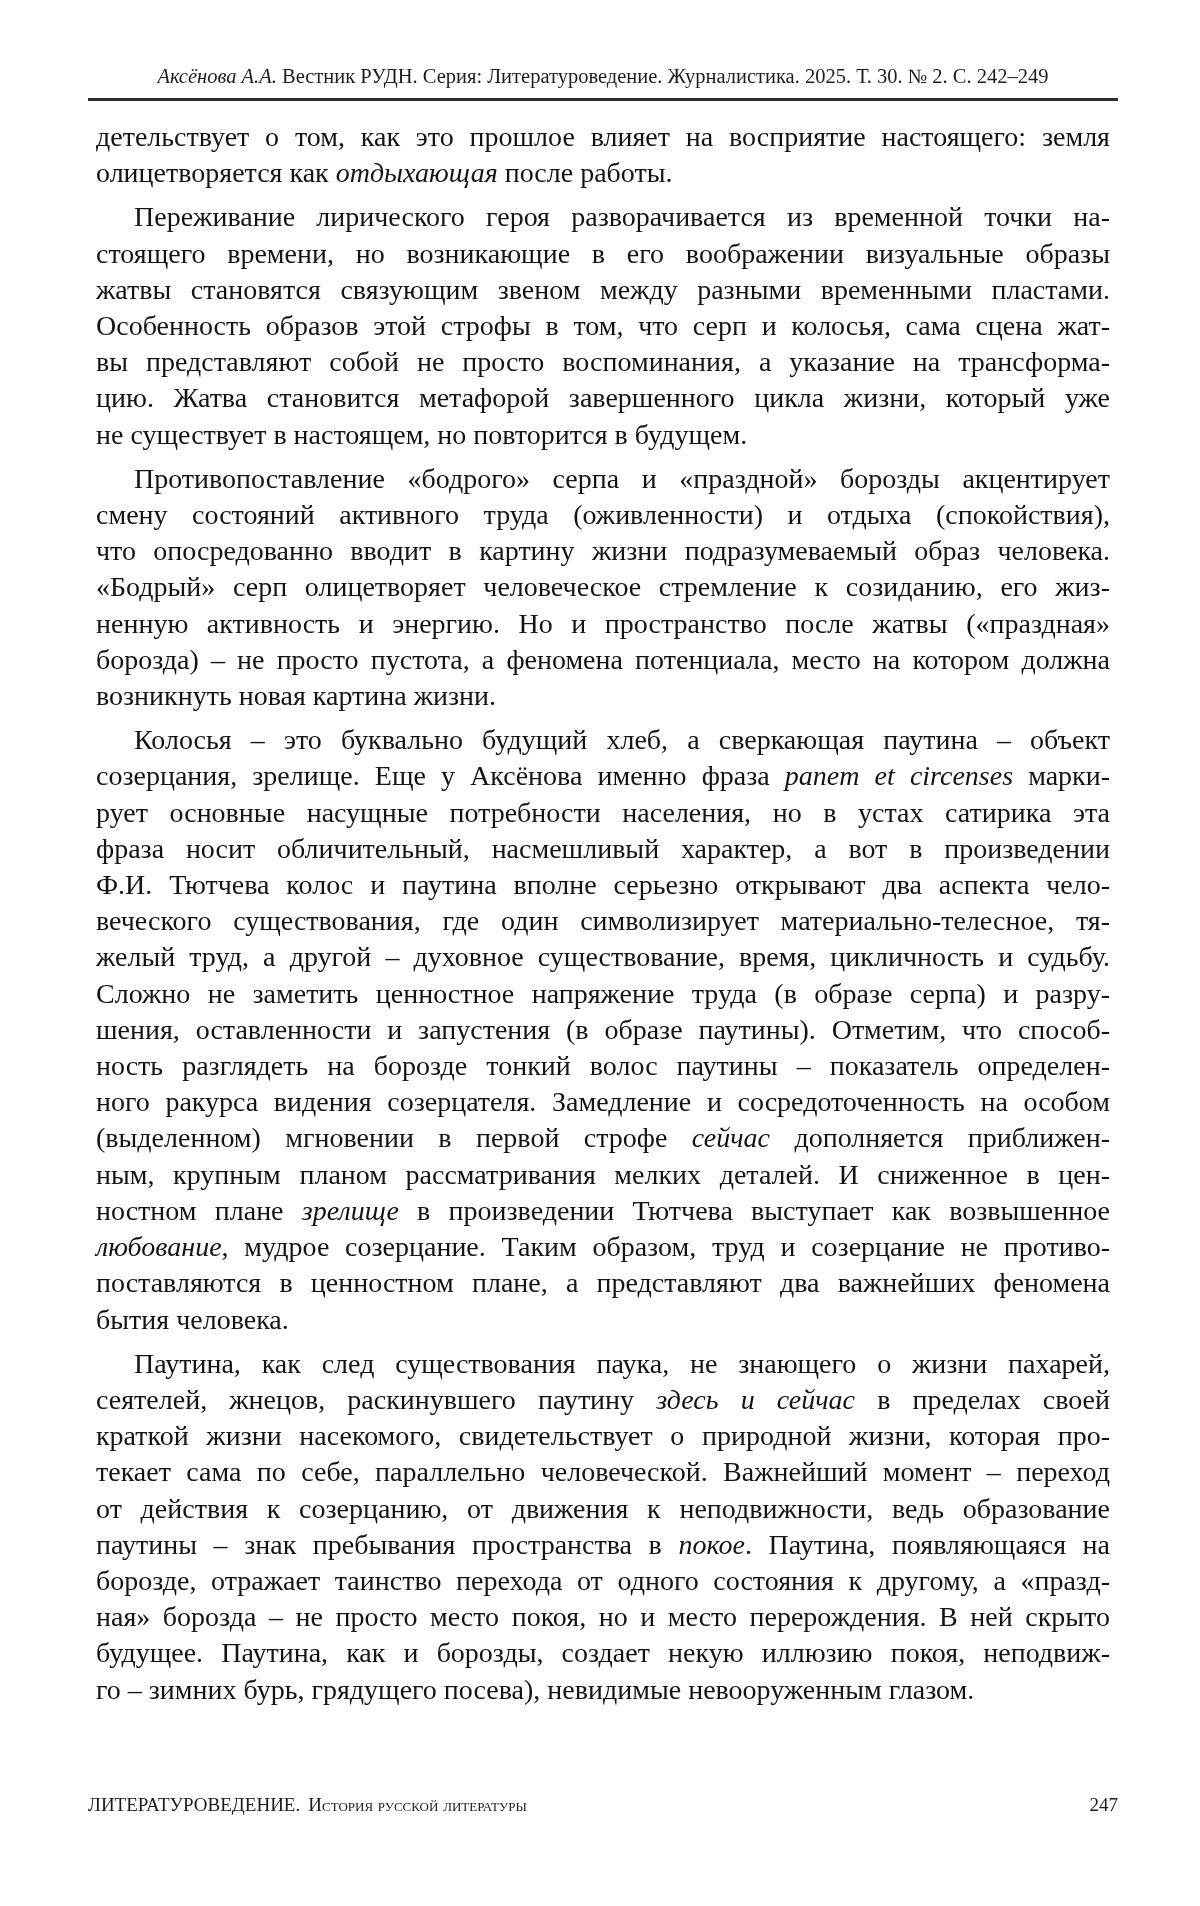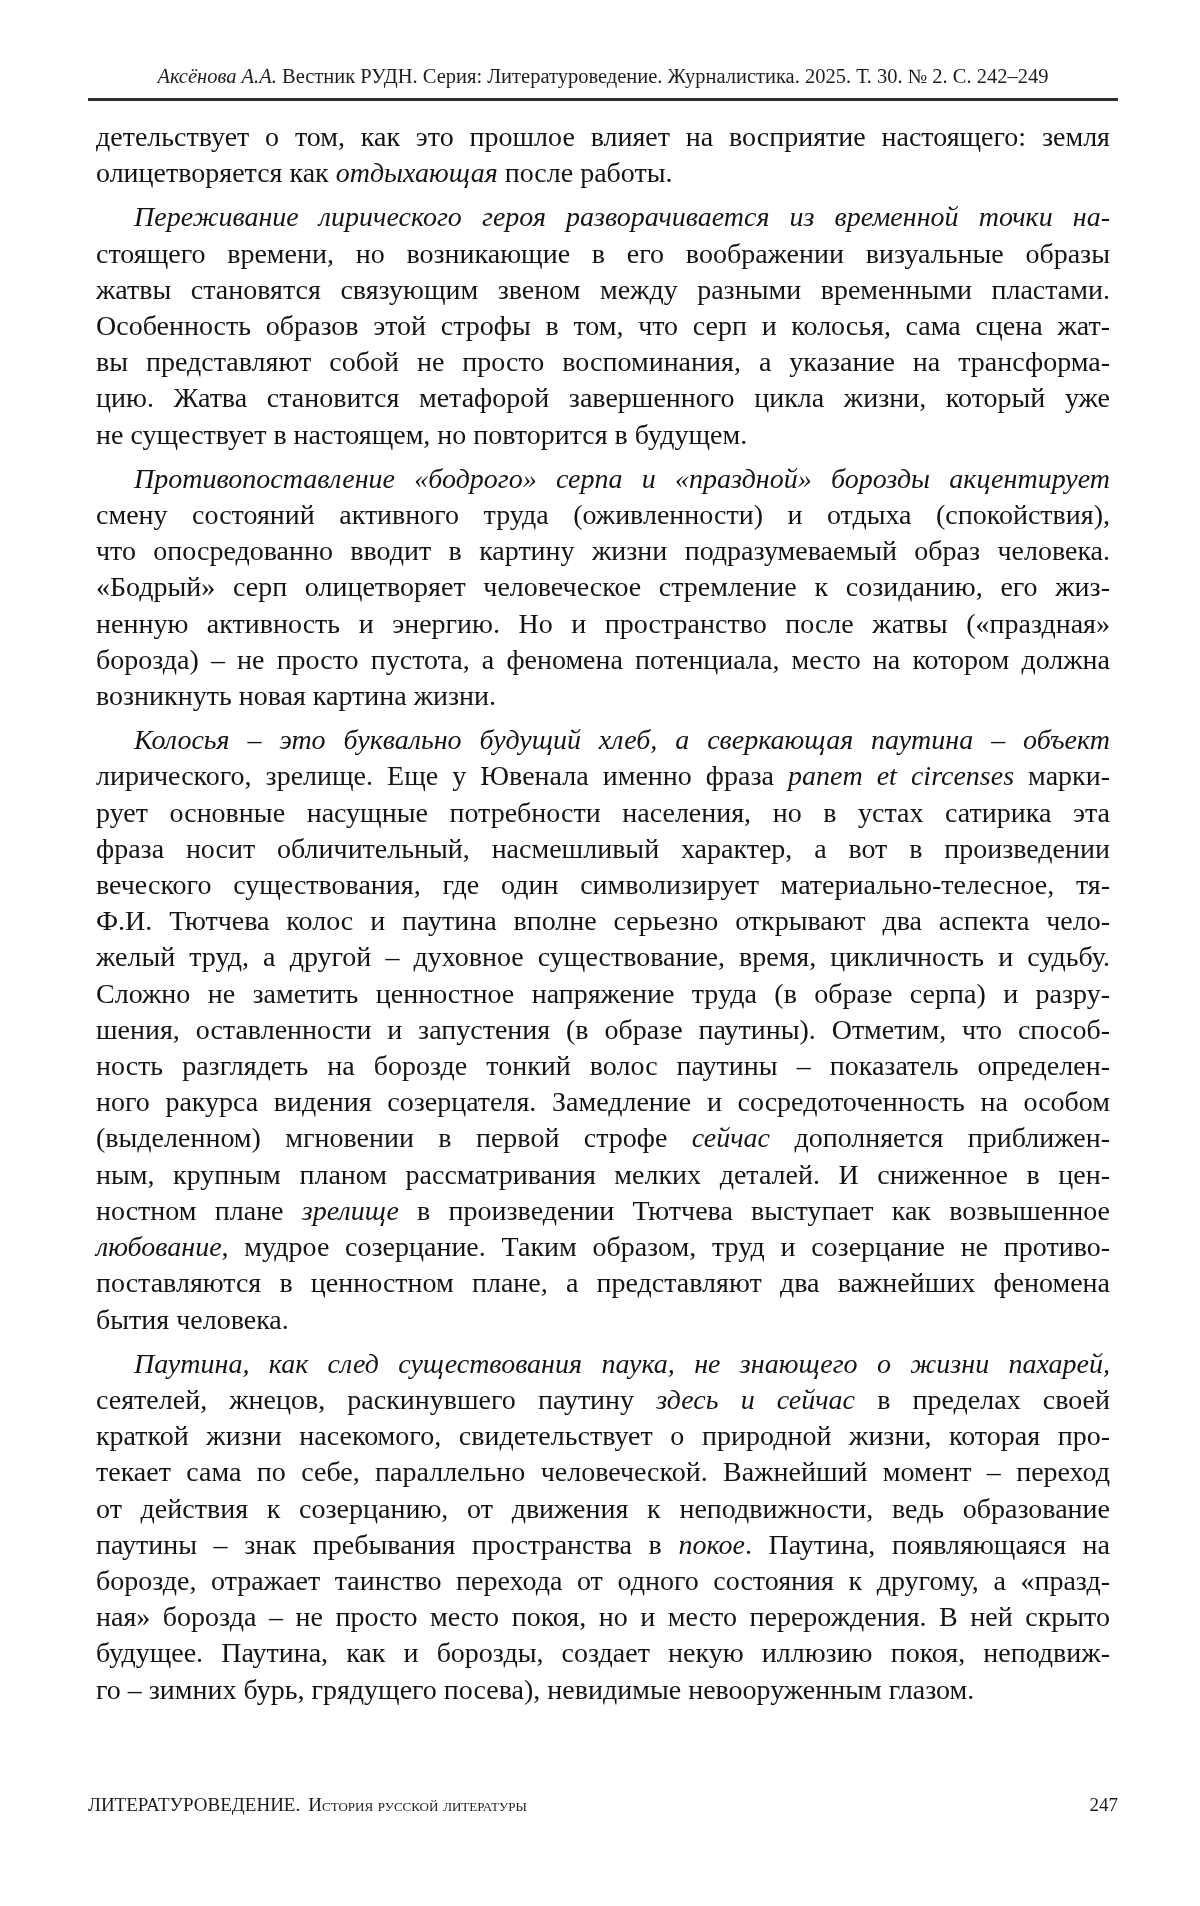--- a/index.html
+++ b/index.html
@@ -29,21 +29,21 @@
     margin: 18px 82px 0 88px;
     font-size: 28px;
     line-height: 36.2px;
     color: #141414;
   }
   .paragraph { margin: 8px; }
   .line {
     text-align: justify;
     text-align-last: justify;
   }
-  .line.first { padding-left: 38px; font-style: italic; }
+  .line.first { padding-left: 38px; }
   .line.last { text-align-last: left; }
   .it { font-style: italic; }
   .footer {
     position: absolute;
     left: 88px;
     right: 82px;
     top: 1794px;
     display: flex;
     justify-content: space-between;
     align-items: baseline;
@@ -76,25 +76,25 @@
         <div class="line first"><span>Противопоставление «бодрого» серпа и «праздной» борозды акцентирует</span></div>
         <div class="line"><span>смену состояний активного труда (оживленности) и отдыха (спокойствия),</span></div>
         <div class="line"><span>что опосредованно вводит в картину жизни подразумеваемый образ человека.</span></div>
         <div class="line"><span>«Бодрый» серп олицетворяет человеческое стремление к созиданию, его жиз-</span></div>
         <div class="line"><span>ненную активность и энергию. Но и пространство после жатвы («праздная»</span></div>
         <div class="line"><span>борозда) – не просто пустота, а феномена потенциала, место на котором должна</span></div>
         <div class="line last"><span>возникнуть новая картина жизни.</span></div>
       </div>
       <div class="paragraph">
         <div class="line first"><span>Колосья – это буквально будущий хлеб, а сверкающая паутина – объект</span></div>
-        <div class="line"><span>лирического, зрелище. Еще у Ювенала именно фраза </span><span class="it">panem et circenses</span><span> марки-</span></div>
+        <div class="line"><span>созерцания, зрелище. Еще у Аксёнова именно фраза </span><span class="it">panem et circenses</span><span> марки-</span></div>
         <div class="line"><span>рует основные насущные потребности населения, но в устах сатирика эта</span></div>
         <div class="line"><span>фраза носит обличительный, насмешливый характер, а вот в произведении</span></div>
+        <div class="line"><span>Ф.И. Тютчева колос и паутина вполне серьезно открывают два аспекта чело-</span></div>
         <div class="line"><span>веческого существования, где один символизирует материально-телесное, тя-</span></div>
-        <div class="line"><span>Ф.И. Тютчева колос и паутина вполне серьезно открывают два аспекта чело-</span></div>
         <div class="line"><span>желый труд, а другой – духовное существование, время, цикличность и судьбу.</span></div>
         <div class="line"><span>Сложно не заметить ценностное напряжение труда (в образе серпа) и разру-</span></div>
         <div class="line"><span>шения, оставленности и запустения (в образе паутины). Отметим, что способ-</span></div>
         <div class="line"><span>ность разглядеть на борозде тонкий волос паутины – показатель определен-</span></div>
         <div class="line"><span>ного ракурса видения созерцателя. Замедление и сосредоточенность на особом</span></div>
         <div class="line"><span>(выделенном) мгновении в первой строфе </span><span class="it">сейчас</span><span> дополняется приближен-</span></div>
         <div class="line"><span>ным, крупным планом рассматривания мелких деталей. И сниженное в цен-</span></div>
         <div class="line"><span>ностном плане </span><span class="it">зрелище</span><span> в произведении Тютчева выступает как возвышенное</span></div>
         <div class="line"><span class="it">любование</span><span>, мудрое созерцание. Таким образом, труд и созерцание не противо-</span></div>
         <div class="line"><span>поставляются в ценностном плане, а представляют два важнейших феномена</span></div>

